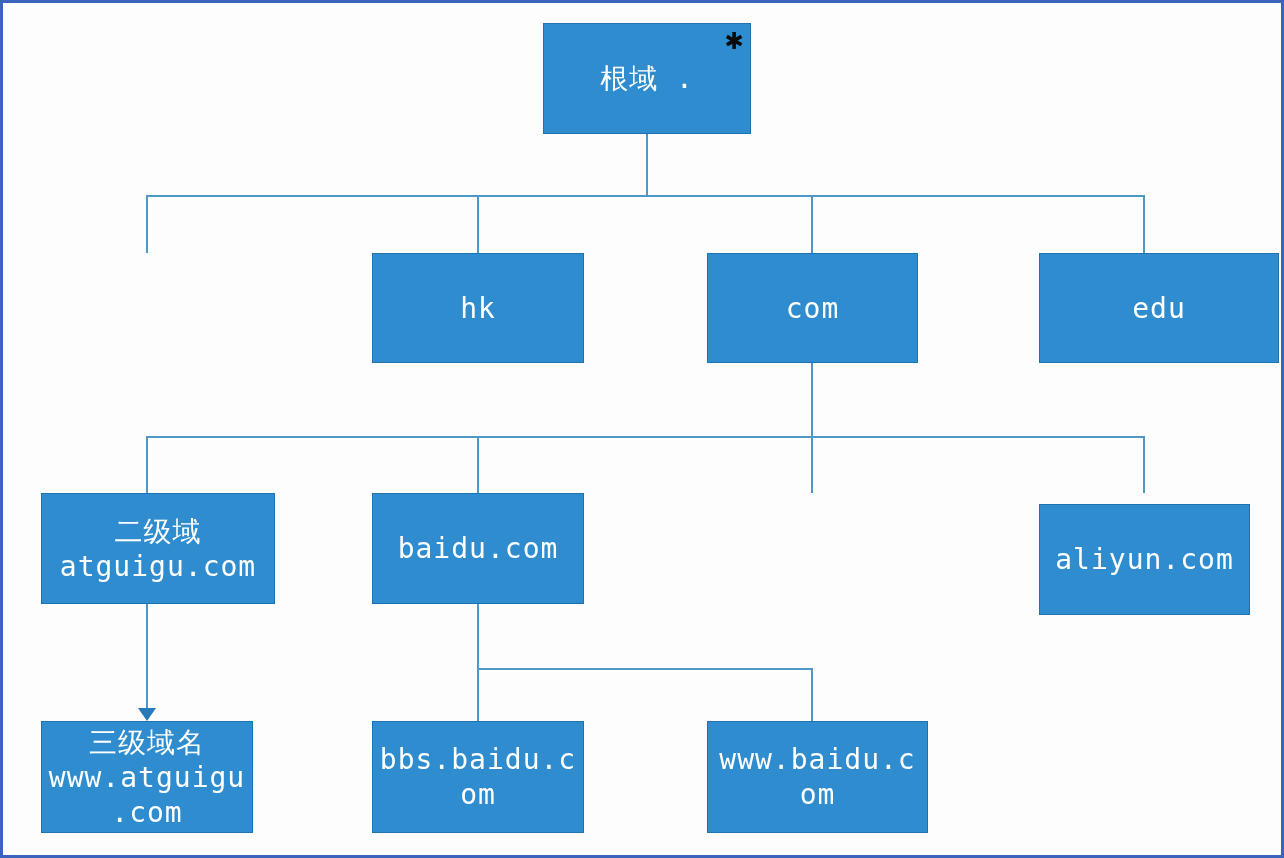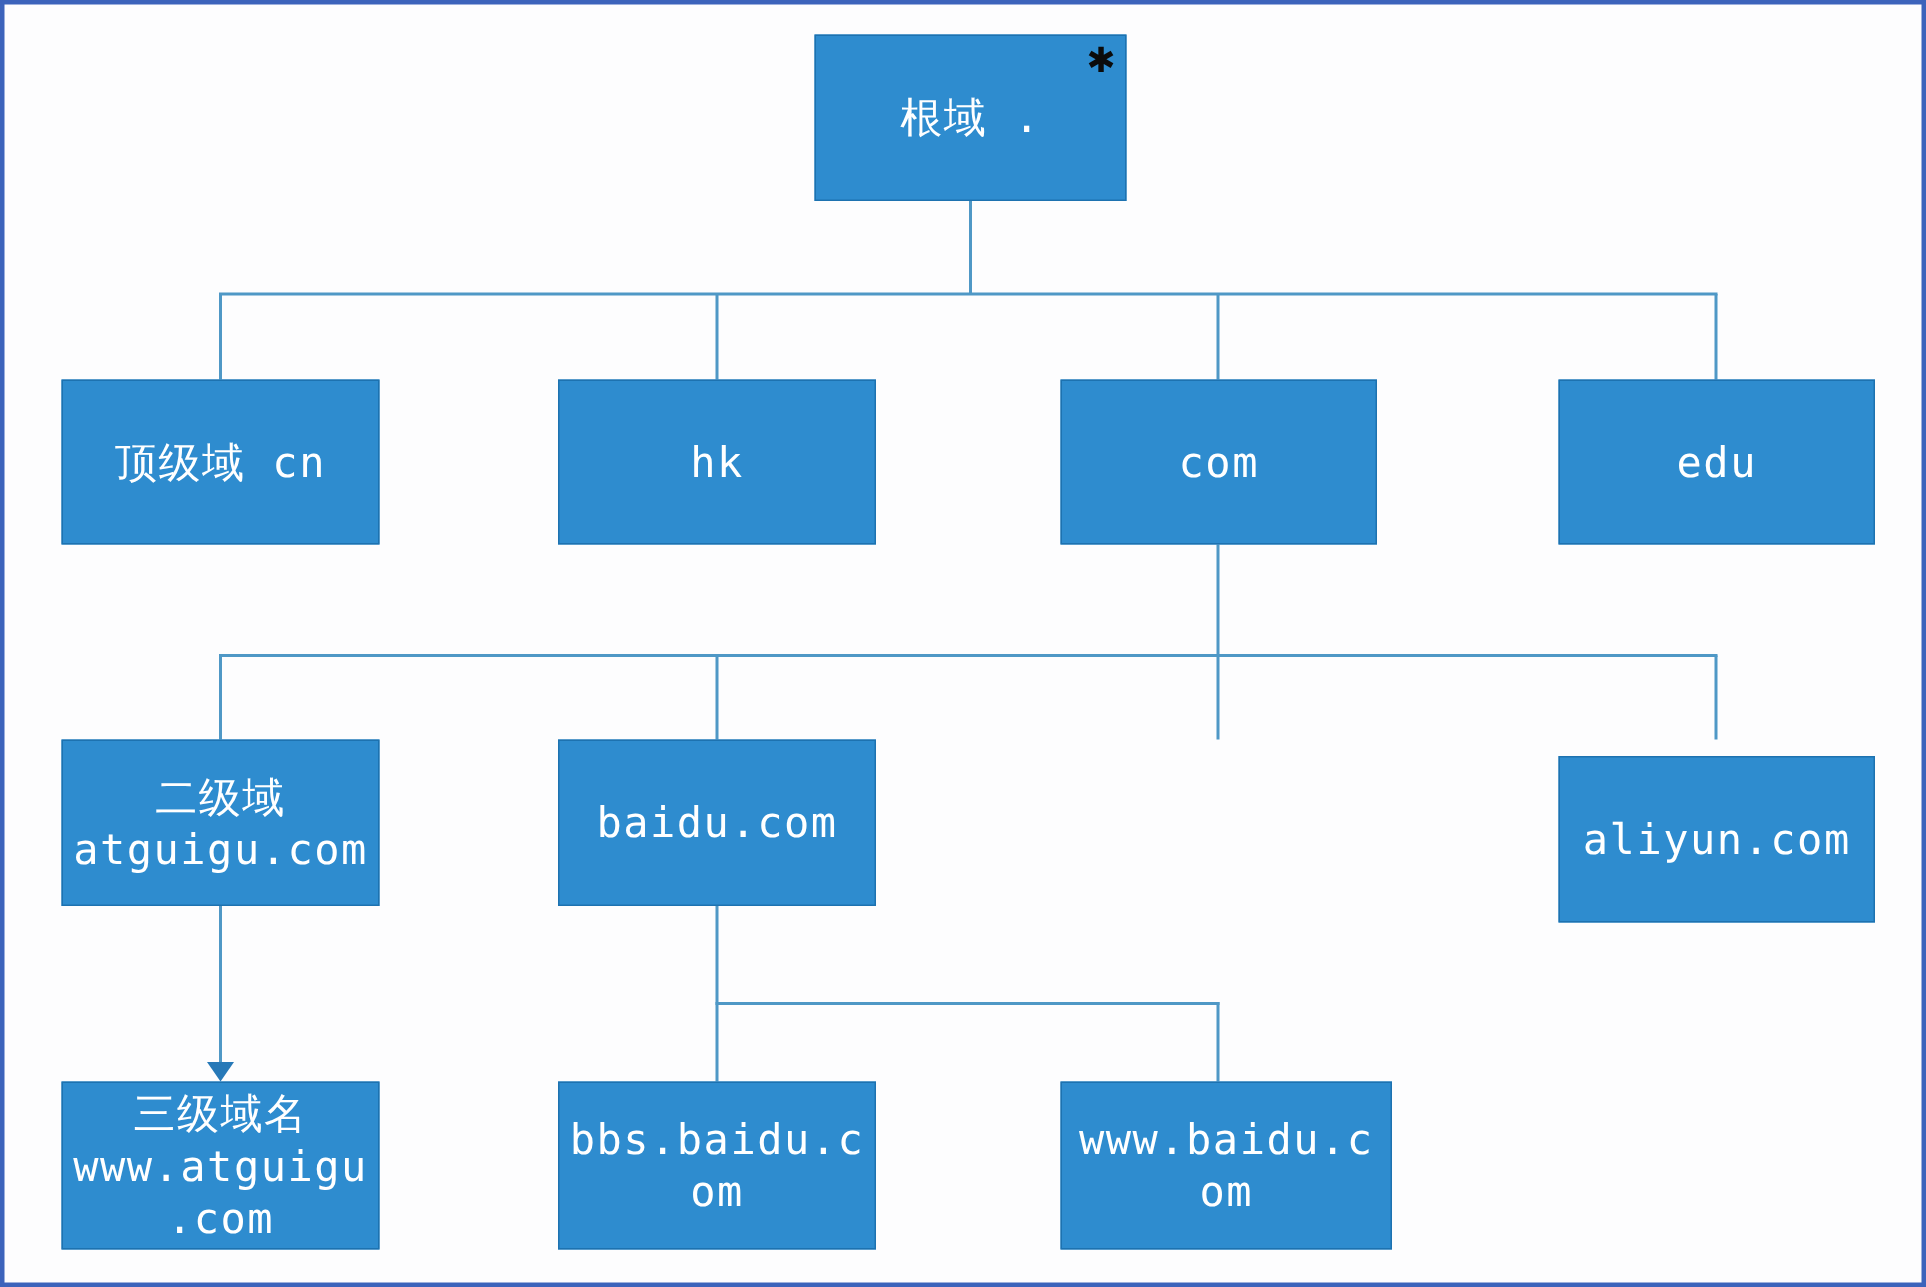--- a/index.html
+++ b/index.html
@@ -52,22 +52,22 @@
     border-left: 9px solid transparent;
     border-right: 9px solid transparent;
     border-top: 13px solid var(--arrow-color, #2779b8);
   }
 
   
   #n-root    { left: 540px;  top: 20px;  width: 208px; height: 111px; }
   #n-cn      { left: 38px;   top: 250px; width: 212px; height: 110px; }
   #n-hk      { left: 369px;  top: 250px; width: 212px; height: 110px; }
   #n-com     { left: 704px;  top: 250px; width: 211px; height: 110px; }
-  #n-edu     { left: 1036px; top: 250px; width: 211px; height: 110px; }
-  #n-atguigu { left: 38px;   top: 490px; width: 212px; height: 111px; }
+  #n-edu     { left: 1036px; top: 250px; width: 240px; height: 110px; }
+  #n-atguigu { left: 38px;   top: 490px; width: 234px; height: 111px; }
   #n-baidu   { left: 369px;  top: 490px; width: 212px; height: 111px; }
   #n-qq      { left: 704px;  top: 490px; width: 211px; height: 111px; }
   #n-aliyun  { left: 1036px; top: 490px; width: 211px; height: 111px; margin-top: 11px; }
   #n-www-atguigu { left: 38px;  top: 718px; width: 212px; height: 112px; }
   #n-bbs-baidu   { left: 369px; top: 718px; width: 212px; height: 112px; }
   #n-www-baidu   { left: 704px; top: 718px; width: 221px; height: 112px; }
 
   
   #c-root-stem   { left: 643px;  top: 131px; width: 2px;   height: 62px; }
   #c-row1-hbar   { left: 143px;  top: 192px; width: 999px; height: 2px; }
@@ -108,21 +108,20 @@
   <div class="arrowhead" id="c-arrow-head"></div>
   <div class="line" id="c-baidu-stem"></div>
   <div class="line" id="c-branch-hbar"></div>
   <div class="line" id="c-drop-www"></div>
 
   <div class="node" id="n-root">
     <span>根域 .</span>
     <span class="marker">✱</span>
   </div>
 
-  <div class="node" id="n-cn"><span>顶级域 cn</span></div>
   <div class="node" id="n-com"><span>com</span></div>
   <div class="node" id="n-hk"><span>hk</span></div>
   <div class="node" id="n-edu"><span>edu</span></div>
 
   <div class="node" id="n-atguigu"><span>二级域
 atguigu.com</span></div>
   <div class="node" id="n-baidu"><span>baidu.com</span></div>
   <div class="node" id="n-aliyun"><span>aliyun.com</span></div>
 
   <div class="node" id="n-www-atguigu"><span>三级域名

